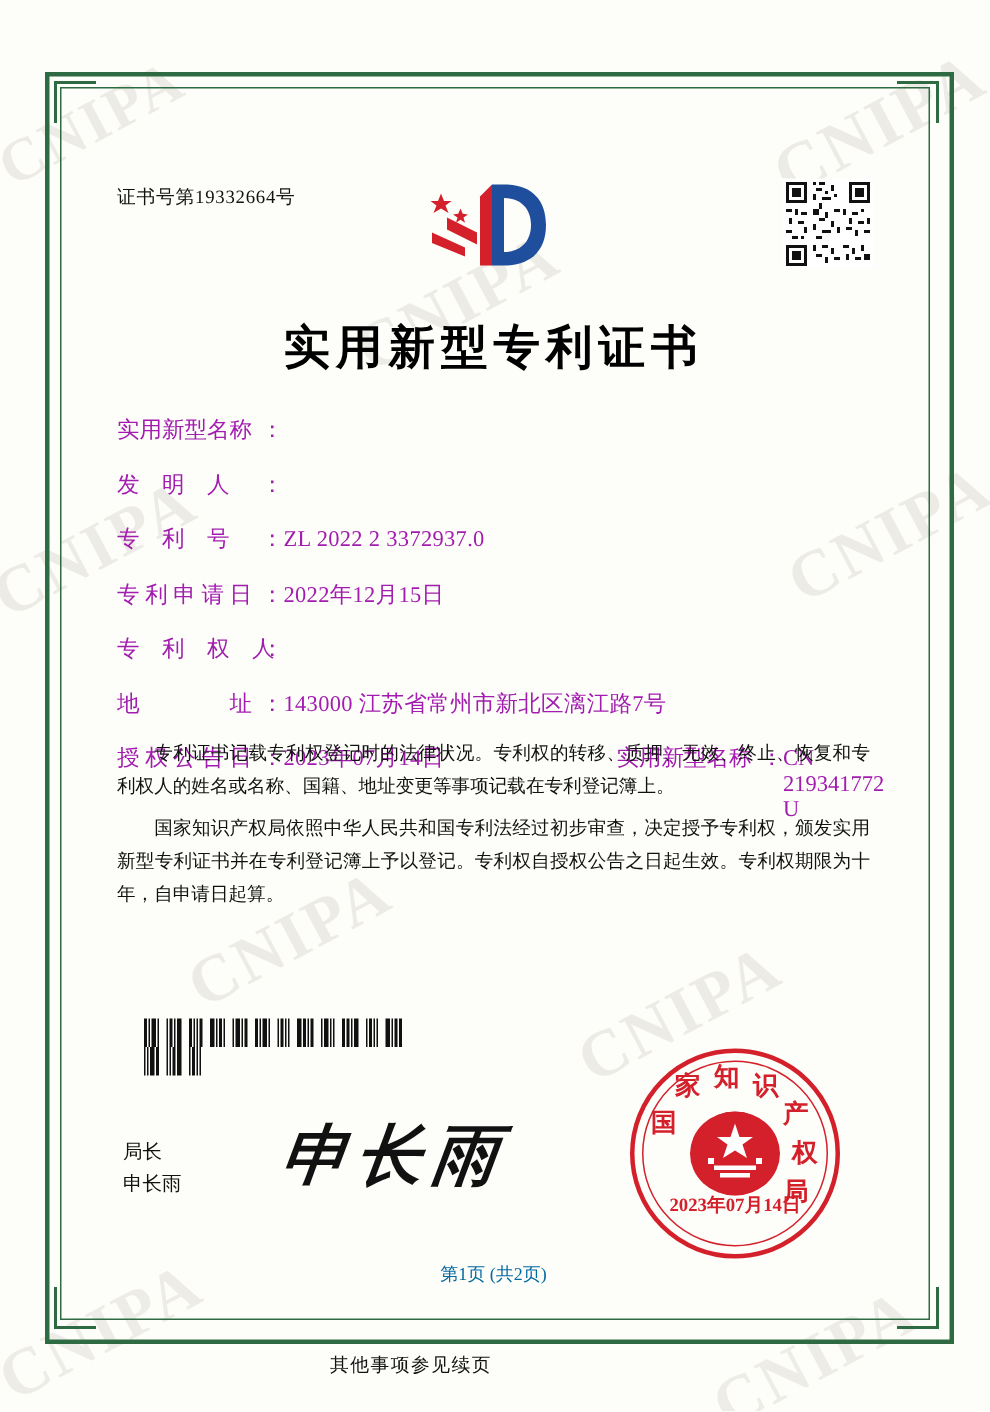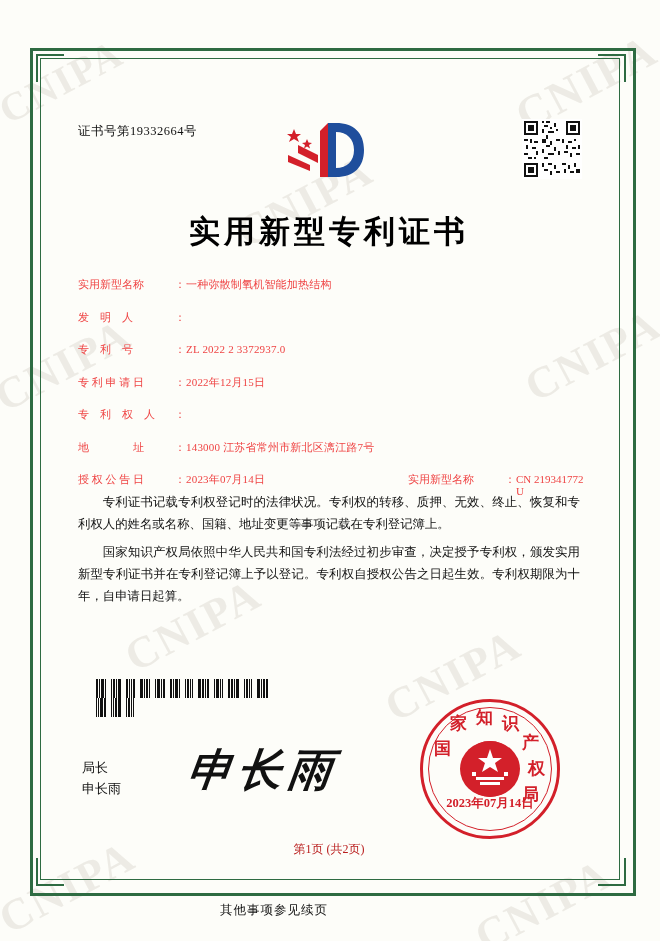--- a/index.html
+++ b/index.html
@@ -125,22 +125,22 @@
   .fields {
     position: absolute;
     left: 38px;
     top: 208px;
     width: 508px;
   }
   .row {
     display: flex;
     align-items: baseline;
     margin-bottom: 17.5px;
-    font-size: 11px;
-    color: #ef4444;
+    font-size: 15px;
+    color: #a21caf;
   }
   .row .label {
     width: 96px;
     flex: 0 0 96px;
     letter-spacing: 0px;
     white-space: nowrap;
   }
   .row .sep {
     flex: 0 0 12px;
     text-align: center;
@@ -262,21 +262,21 @@
     letter-spacing: 0px;
   }
 
   .page-number {
     position: absolute;
     top: 772px;
     left: 0;
     width: 578px;
     text-align: center;
     font-size: 12px;
-    color: #b91c1c;
+    color: #0369a1;
   }
 
   .footer-note {
     position: absolute;
     top: 902px;
     left: 0;
     width: 548px;
     text-align: center;
     font-size: 12.5px;
     letter-spacing: 1px;
@@ -387,21 +387,20 @@
         </g>
       </svg>
     </div>
 
     <div class="doc-title">实用新型专利证书</div>
 
     <div class="fields">
       <div class="row">
         <span class="label">实用新型名称</span>
         <span class="sep">：</span>
-        <span class="value">一种弥散制氧机智能加热结构</span>
       </div>
       <div class="row">
         <span class="label">发　明　人</span>
         <span class="sep">：</span>
       </div>
       <div class="row">
         <span class="label">专　利　号</span>
         <span class="sep">：</span>
         <span class="value">ZL 2022 2 3372937.0</span>
       </div>

